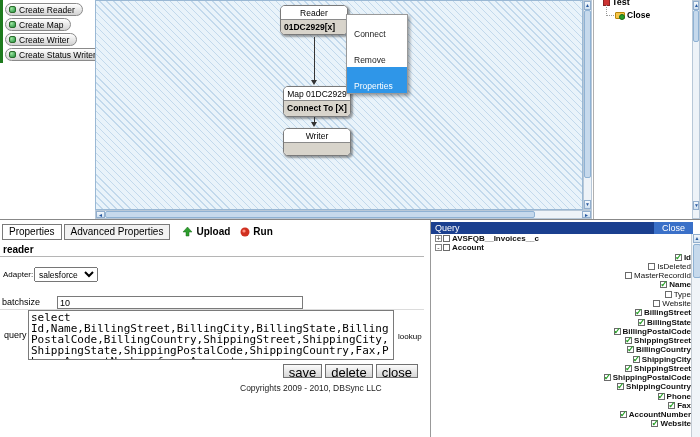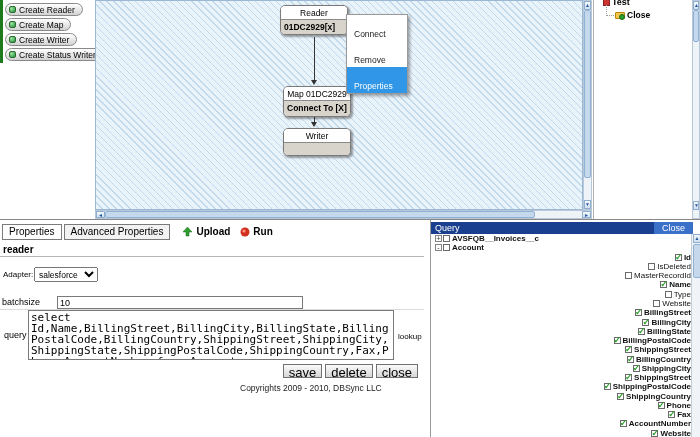--- a/index.html
+++ b/index.html
@@ -290,24 +290,20 @@
         <div class="qrow lvl1">
           <span class="cb"></span>
           <span class="qlbl">Website</span>
         </div>
         <div class="qrow lvl1 checked">
           <span class="cb"></span>
           <span class="qlbl">BillingStreet</span>
         </div>
         <div class="qrow lvl1 checked">
           <span class="cb"></span>
-          <span class="qlbl">BillingCity</span>
-        </div>
-        <div class="qrow lvl1 checked">
-          <span class="cb"></span>
           <span class="qlbl">BillingState</span>
         </div>
         <div class="qrow lvl1 checked">
           <span class="cb"></span>
           <span class="qlbl">BillingPostalCode</span>
         </div>
         <div class="qrow lvl1 checked">
           <span class="cb"></span>
           <span class="qlbl">ShippingStreet</span>
         </div>

